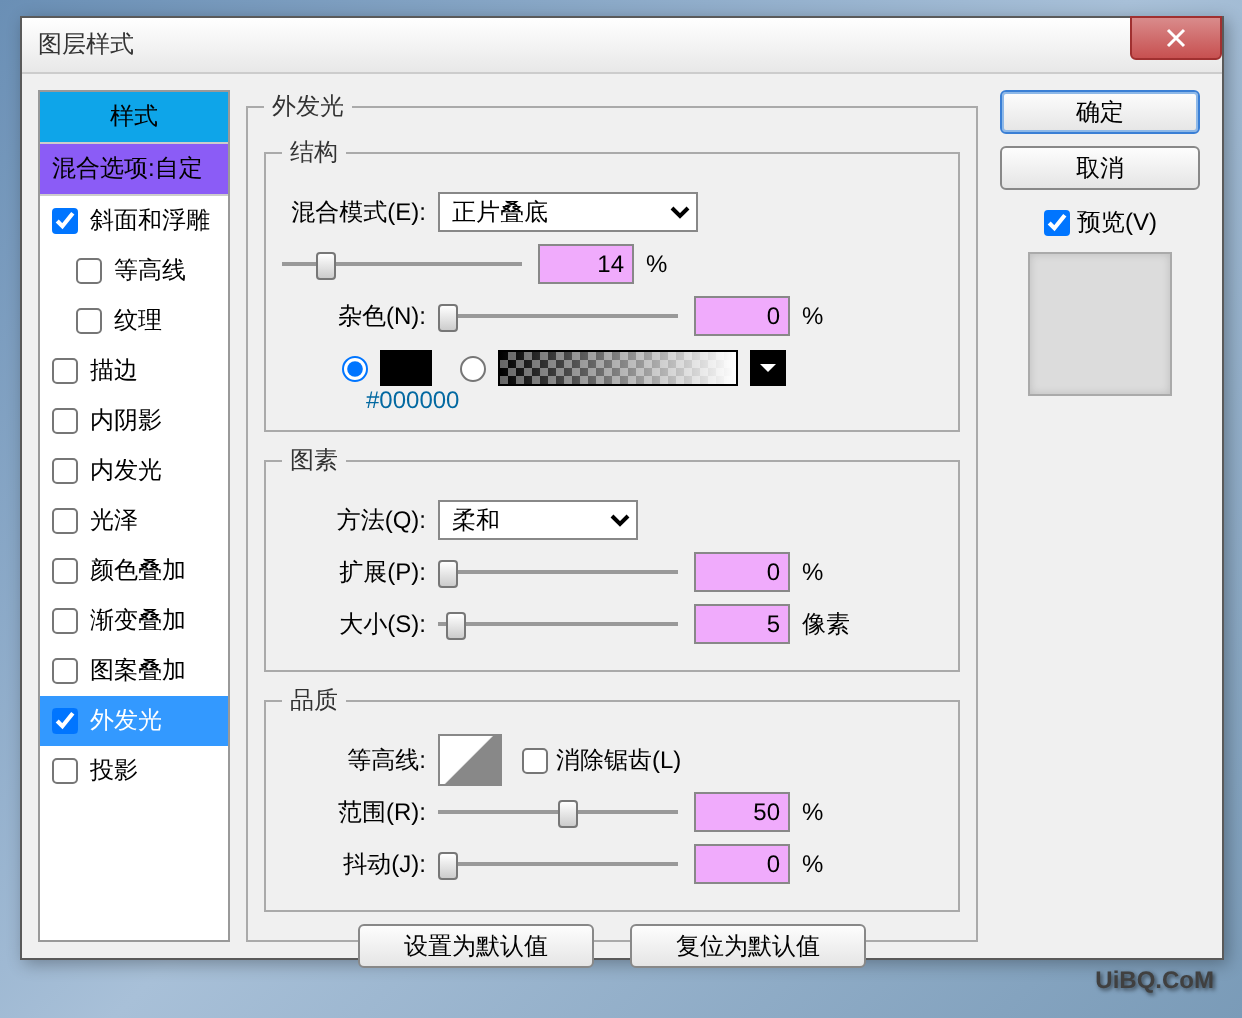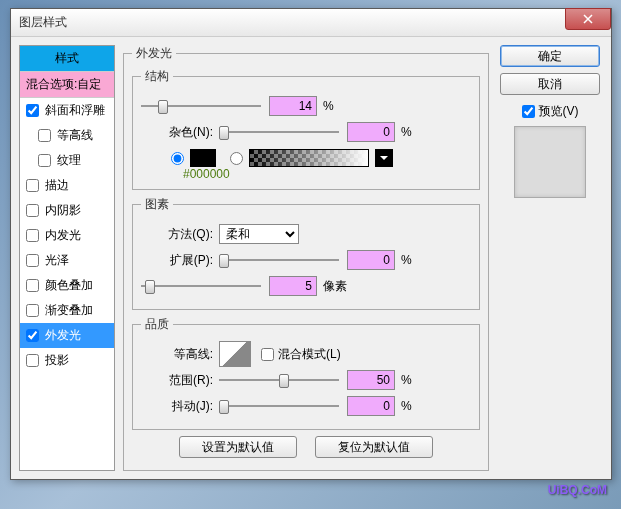--- a/index.html
+++ b/index.html
@@ -5,21 +5,21 @@
 *{box-sizing:border-box;margin:0;padding:0;font-family:"Microsoft YaHei",SimSun,Arial,sans-serif;font-size:12px;}
 body{background:linear-gradient(135deg,#6a8fb5 0%,#a8c0d8 50%,#7a9bb8 100%);width:621px;height:509px;position:relative;}
 .window{position:absolute;left:10px;top:8px;width:602px;height:472px;background:#f0f0f0;border:1px solid #5a5a5a;box-shadow:2px 2px 8px rgba(0,0,0,.3);}
 .titlebar{height:28px;background:linear-gradient(#fff,#e8e8e8);border-bottom:1px solid #ccc;display:flex;align-items:center;padding-left:8px;position:relative;}
 .titlebar span{color:#333;}
 .close{position:absolute;right:0;top:-1px;width:46px;height:22px;background:linear-gradient(#d98b8b,#c75050);color:#fff;display:flex;align-items:center;justify-content:center;border:1px solid #a03030;border-radius:0 0 3px 3px;cursor:pointer;}
 .close svg{width:10px;height:10px;}
 .content{display:flex;height:calc(100% - 28px);padding:8px;gap:8px;}
 .sidebar{width:96px;border:1px solid #999;background:#fff;display:flex;flex-direction:column;}
 .side-h{background:#0ea5e9;border-bottom:1px solid #ccc;padding:4px 6px;text-align:center;}
-.side-sub{background:#f9a8d4;border-bottom:1px solid #ccc;padding:4px 6px;}
+.side-sub{background:#8b5cf6;border-bottom:1px solid #ccc;padding:4px 6px;}
 .side-item{padding:4px 6px;display:flex;align-items:center;gap:4px;cursor:pointer;}
 .side-item.sel{background:#3399ff;color:#fff;}
 .side-item input[type=checkbox]{margin-right:2px;}
 .main{flex:1;position:relative;}
 fieldset{border:1px solid #aaa;margin-bottom:6px;padding:6px 8px 8px;}
 fieldset.outer{height:100%;}
 legend{padding:0 4px;color:#333;}
 .row{display:flex;align-items:center;margin:4px 0;height:22px;}
 .lbl{width:78px;text-align:right;padding-right:6px;}
 select{height:20px;border:1px solid #888;background:#fff;padding:0 2px;}
@@ -27,30 +27,30 @@
 .slider-track{position:absolute;top:7px;left:0;right:0;height:2px;background:#999;}
 .slider-thumb{position:absolute;top:2px;width:10px;height:14px;background:linear-gradient(#fff,#ccc);border:1px solid #777;border-radius:2px;}
 .num{width:48px;height:20px;border:1px solid #888;background:#f0abfc;text-align:right;padding:0 4px;line-height:18px;}
 .unit{margin-left:6px;}
 .radio-row{display:flex;align-items:center;gap:6px;margin:6px 0 2px 30px;}
 .swatch-black{width:26px;height:18px;background:#000;border:1px solid #000;}
 .grad{width:120px;height:18px;border:1px solid #000;background:linear-gradient(90deg,#000,#fff);position:relative;}
 .grad::after{content:"";position:absolute;inset:0;background-image:linear-gradient(45deg,#ccc 25%,transparent 25%,transparent 75%,#ccc 75%),linear-gradient(45deg,#ccc 25%,transparent 25%,transparent 75%,#ccc 75%);background-size:8px 8px;background-position:0 0,4px 4px;opacity:.5;mix-blend-mode:screen;}
 .dd{width:18px;height:18px;background:#000;display:flex;align-items:center;justify-content:center;}
 .dd::after{content:"";border:4px solid transparent;border-top-color:#fff;margin-top:3px;}
-.hex{color:#4d7c0f;margin-left:42px;margin-top:-2px;font-family:Arial;}
+.hex{color:#0369a1;margin-left:42px;margin-top:-2px;font-family:Arial;}
 .contour{width:32px;height:26px;border:1px solid #888;background:linear-gradient(135deg,#fff 0%,#fff 48%,#888 50%,#888 100%);display:inline-block;vertical-align:middle;}
 .btns{display:flex;gap:18px;justify-content:center;margin-top:6px;}
 .btn{height:22px;padding:0 22px;background:linear-gradient(#fdfdfd,#e5e5e5);border:1px solid #888;border-radius:3px;cursor:pointer;display:flex;align-items:center;text-align:center;}
 .right{width:106px;display:flex;flex-direction:column;gap:6px;align-items:center;}
 .rbtn{width:100px;height:22px;background:linear-gradient(#fdfdfd,#e5e5e5);border:1px solid #888;border-radius:3px;cursor:pointer;display:flex;align-items:center;justify-content:center;}
 .rbtn.primary{border:1px solid #3a7fd5;box-shadow:0 0 0 1px #8db8e8 inset;}
 .prev-ck{display:flex;align-items:center;gap:4px;margin-top:2px;}
 .preview{width:72px;height:72px;background:#dcdcdc;border:1px solid #aaa;box-shadow:inset 0 0 4px rgba(0,0,0,.15);}
-.watermark{position:absolute;right:14px;bottom:10px;color:#8b5cf6;font-weight:bold;font-size:18px;font-family:Arial;text-shadow:1px 1px 2px rgba(0,0,0,.6);}
+.watermark{position:absolute;right:14px;bottom:10px;color:#404040;font-weight:bold;font-size:18px;font-family:Arial;text-shadow:1px 1px 2px rgba(0,0,0,.6);}
 </style>
 </head>
 <body>
 
 <div class="window">
   <div class="titlebar">
     <span>图层样式</span>
     <div class="close">
       <svg viewBox="0 0 10 10">
           <path d="M1 1L9 9M9 1L1 9" stroke="#fff" stroke-width="1.5"></path>
@@ -92,37 +92,45 @@
             <span>光泽</span>
           </div>
           <div class="side-item">
             <input type="checkbox" style="">
             <span>颜色叠加</span>
           </div>
           <div class="side-item">
             <input type="checkbox" style="">
             <span>渐变叠加</span>
           </div>
+          <div class="side-item">
+            <input type="checkbox" style="">
+            <span>图案叠加</span>
+          </div>
           <div class="side-item sel">
             <input type="checkbox" checked="" style="">
             <span>外发光</span>
           </div>
           <div class="side-item">
             <input type="checkbox" style="">
             <span>投影</span>
           </div>
         </div>
     </div>
 
     <div class="main">
       <fieldset class="outer">
         <legend>外发光</legend>
 
         <fieldset>
           <legend>结构</legend>
+          <div class="row">
+            <div class="lbl">混合模式(E):</div>
+            <select style="width:130px"><option>正片叠底</option></select>
+          </div>
           <div class="row">
             <div class="slider">
                 <div class="slider-track"></div>
                 <div class="slider-thumb" style="left:14%"></div>
               </div>
             <div class="num">14</div>
             <div class="unit">%</div>
           </div>
           <div class="row">
             <div class="lbl">杂色(N):</div>
@@ -140,49 +148,50 @@
             <div class="grad"></div>
             <div class="dd"></div>
           </div>
           <div class="hex">#000000</div>
         </fieldset>
 
         <fieldset>
           <legend>图素</legend>
           <div class="row">
             <div class="lbl">方法(Q):</div>
-            <select style="width:80px"><option>柔和</option></select>
+            <select style="width:100px"><option>柔和</option></select>
           </div>
           <div class="row">
             <div class="lbl">扩展(P):</div>
             <div class="slider">
                 <div class="slider-track"></div>
                 <div class="slider-thumb" style="left:0%"></div>
               </div>
             <div class="num">0</div>
             <div class="unit">%</div>
           </div>
           <div class="row">
+            <div class="lbl">大小(S):</div>
             <div class="slider">
                 <div class="slider-track"></div>
                 <div class="slider-thumb" style="left:3%"></div>
               </div>
             <div class="num">5</div>
             <div class="unit">像素</div>
           </div>
         </fieldset>
 
         <fieldset>
           <legend>品质</legend>
           <div class="row">
             <div class="lbl">等高线:</div>
             <div class="contour"></div>
             <span style="width:10px"></span>
             <input type="checkbox" style="">
-            <span style="margin-left:4px">混合模式(L)</span>
+            <span style="margin-left:4px">消除锯齿(L)</span>
           </div>
           <div class="row">
             <div class="lbl">范围(R):</div>
             <div class="slider">
                 <div class="slider-track"></div>
                 <div class="slider-thumb" style="left:50%"></div>
               </div>
             <div class="num">50</div>
             <div class="unit">%</div>
           </div>

